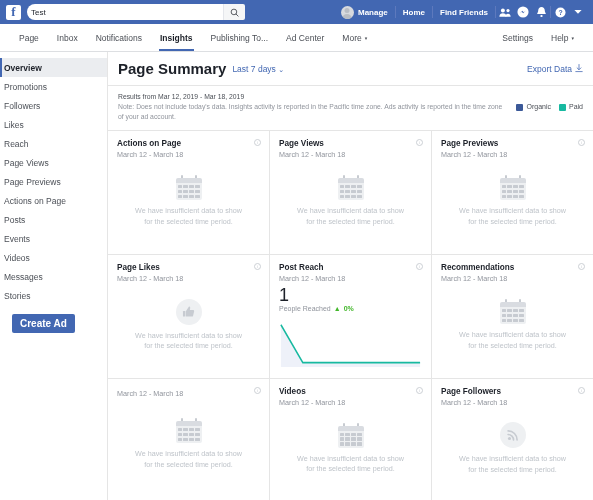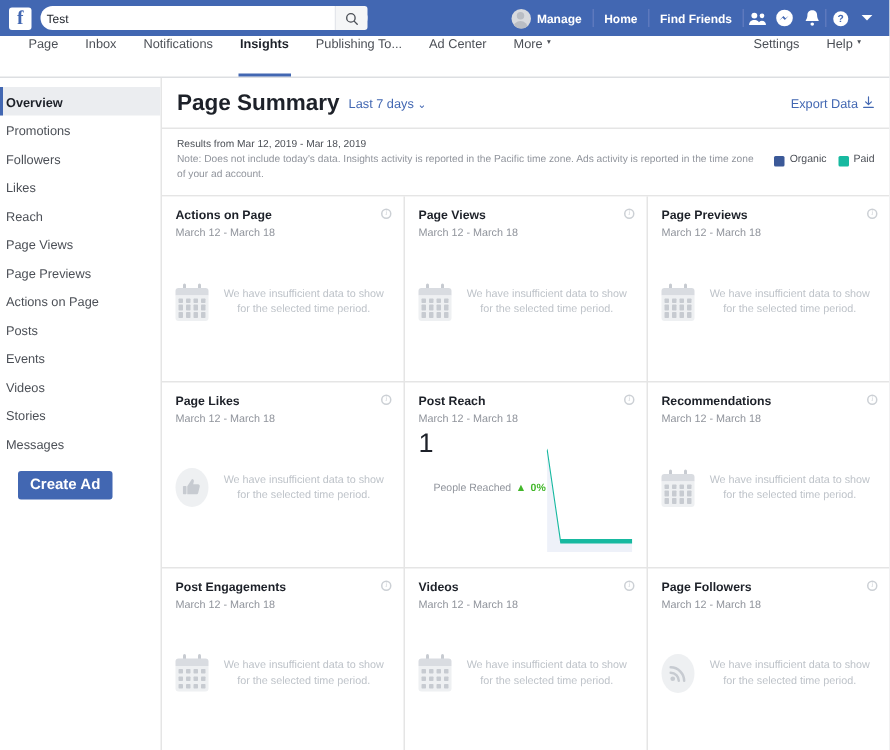--- a/index.html
+++ b/index.html
@@ -67,21 +67,21 @@
     align-items:center; justify-content:center;
   }
 
   
   .subnav {
     height:28px; background:#fff; border-bottom:1px solid #dddfe2;
     display:flex; align-items:stretch; padding:0 10px;
     font-size:8.5px;
   }
   .subnav-item {
-    display:flex; align-items:flex-start; padding:0 9px;
+    display:flex; align-items:center; padding:0 9px;
     color:#4b4f56; white-space:nowrap; position:relative;
   }
   .subnav-item.active { color:#1d2129; font-weight:bold; }
   .subnav-item.active::after {
     content:""; position:absolute; left:8px; right:8px; bottom:0;
     height:2px; background:#4267b2;
   }
   .subnav-right { margin-left:auto; display:flex; }
 
   
@@ -158,21 +158,21 @@
   }
   .card-date { font-size:7.2px; color:#90949c; margin-top:2px; }
   .info-icon {
     position:absolute; top:8px; right:8px;
     width:7px; height:7px; border-radius:50%;
     border:1px solid #ccd0d5; color:#ccd0d5;
     font-size:5px; line-height:5px; text-align:center;
     font-family:"Liberation Serif", serif; font-style:italic;
   }
   .card-body {
-    flex:1; display:flex; flex-direction:row;
+    flex:1; display:flex; flex-direction:column;
     align-items:center; justify-content:center; gap:6px;
   }
   .empty-msg {
     font-size:7.2px; color:#bec3c9; text-align:center;
     line-height:1.45; max-width:115px;
   }
 
   
   .icon-cal { width:26px; height:25px; position:relative; }
   .cal-pin {
@@ -344,24 +344,24 @@
     <div class="side-item">
       <span>Posts</span>
       </div>
     <div class="side-item">
       <span>Events</span>
       </div>
     <div class="side-item">
       <span>Videos</span>
       </div>
     <div class="side-item">
+      <span>Messages</span>
+      </div>
+    <div class="side-item">
       <span>Stories</span>
-      </div>
-    <div class="side-item">
-      <span>Messages</span>
       </div>
 
     <div class="create-ad-wrap">
       <button class="create-ad">Create Ad</button>
     </div>
   </div>
 
   <div class="content">
 
     <div class="summary-head">
@@ -538,21 +538,20 @@
                 <i class="cal-cell"></i>
                 <i class="cal-cell"></i>
             </span>
           </div>
           <div class="empty-msg">We have insufficient data to show for the selected time period.</div>
         </div>
       </div>
 
       <div class="card">
         <div class="info-icon">i</div>
-        <div class="card-title">Post Engagements</div>
         <div class="card-date">March 12 - March 18</div>
         <div class="card-body">
           <div class="icon-cal">
             <span class="cal-pin l"></span>
               <span class="cal-pin r"></span>
             <span class="cal-head"></span>
             <span class="cal-grid">
               <i class="cal-cell"></i>
                 <i class="cal-cell"></i>
                 <i class="cal-cell"></i>

